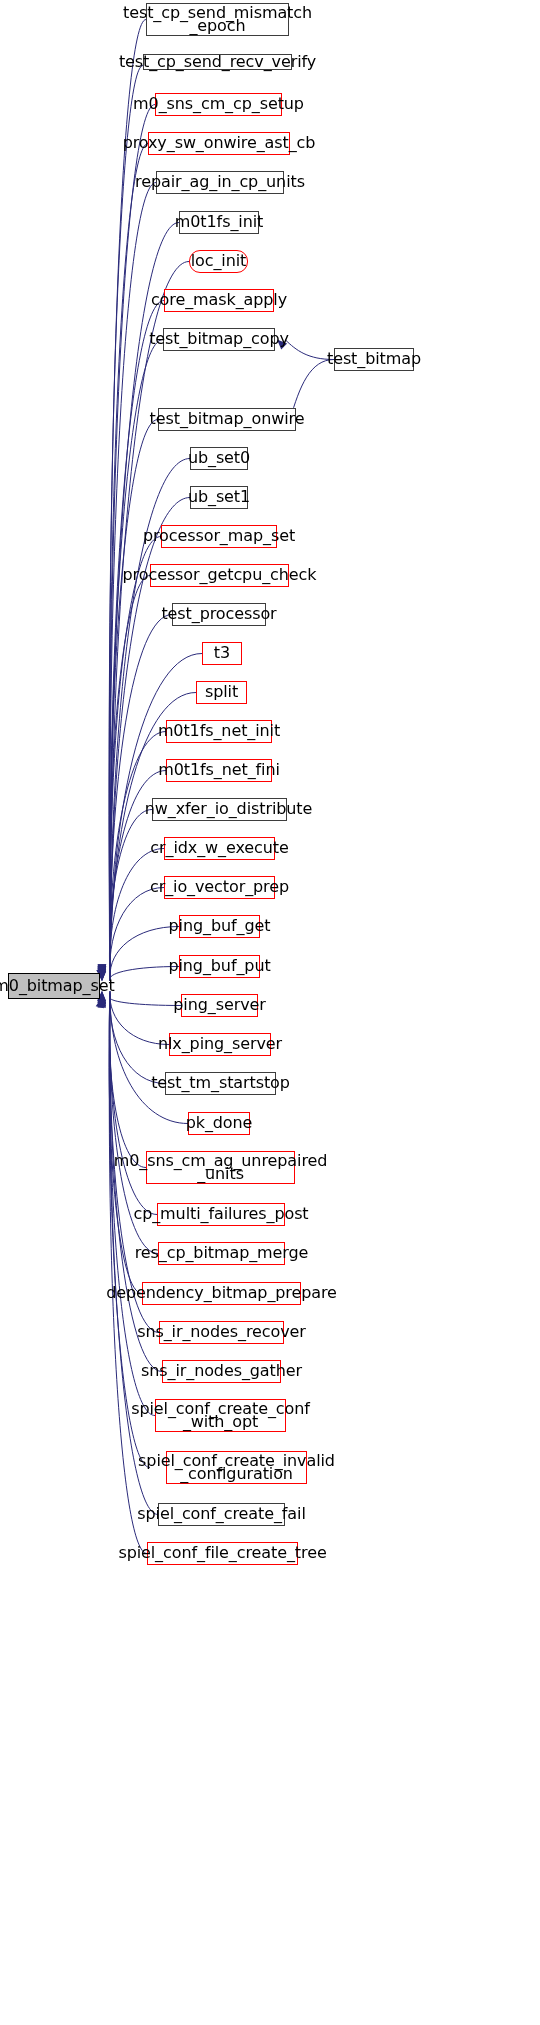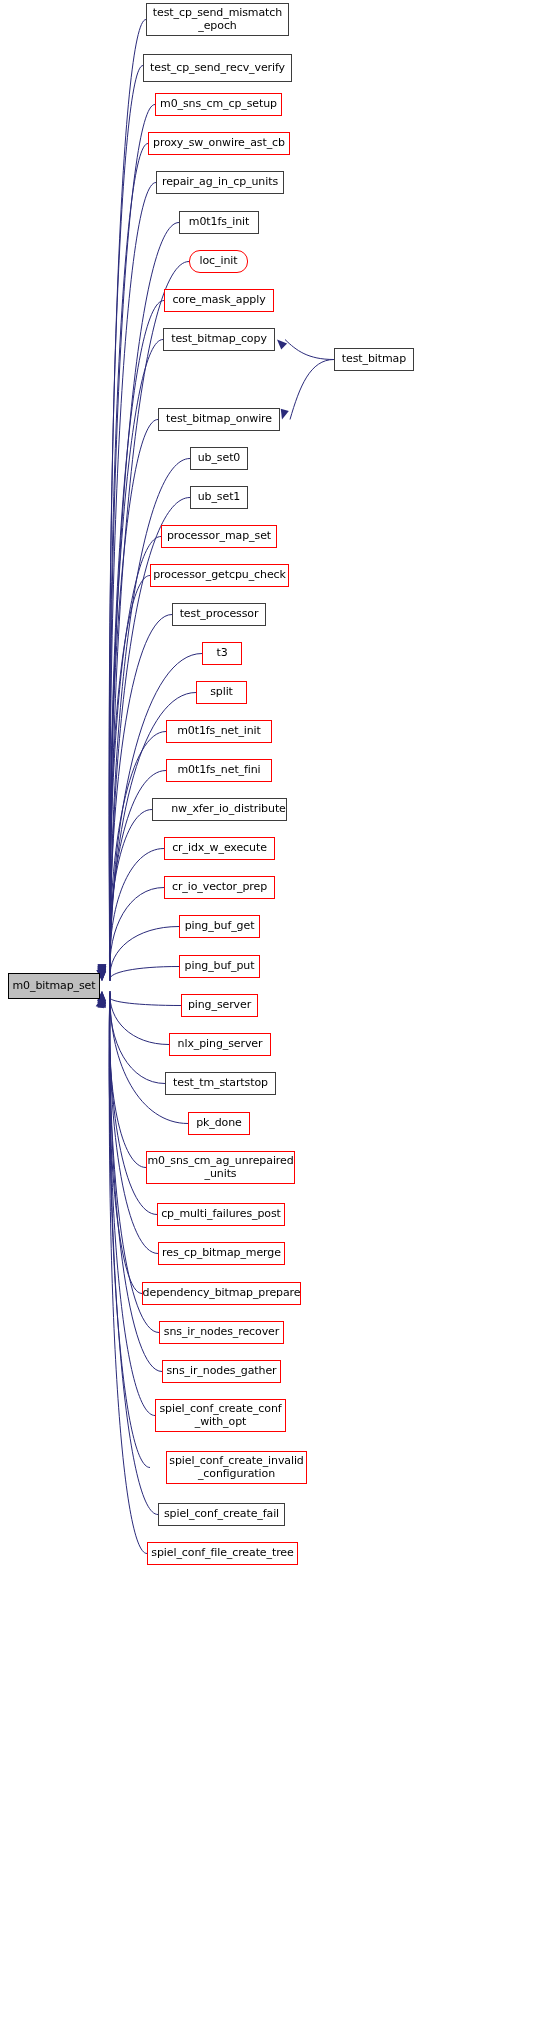--- a/index.html
+++ b/index.html
@@ -10,21 +10,21 @@
   #graph{position:absolute;left:0;top:0;width:540px;height:2025px;}
   #edges{position:absolute;left:0;top:0;width:540px;height:2025px;pointer-events:none;}
   .node{
     position:absolute;
     box-sizing:border-box;
     display:flex;
     align-items:center;
     justify-content:center;
     text-align:center;
     background:#ffffff;
-    font-size:11px;
+    font-size:16px;
     line-height:12.5px;
     color:#000000;
     letter-spacing:-0.1px;
     white-space:pre-line;
     padding:0 3px;
   }
   .node.black{border:1.3px solid #3d3d3d;}
   .node.red{border:1.3px solid #ff0000;}
   .node.current{
     border:1.3px solid #000000;
@@ -114,29 +114,29 @@
       <path d="M147,1553.5 C121.7,1553.5 105.6,1301.8375 110,994.25" fill="none" stroke="#2a2a7a" stroke-width="1"></path>
       <path d="M0,0 L-10,-4.2 L-10,4.2 Z" fill="#2a2a7a" transform="translate(102,994.25) rotate(-89.18044707219221)"></path>
       <path d="M334,359.5 C307.9,359.5 296.3,350.5 285,339.5" fill="none" stroke="#2a2a7a" stroke-width="1"></path>
       <path d="M0,0 L-10,-4.2 L-10,4.2 Z" fill="#2a2a7a" transform="translate(277,339.5) rotate(-135.770748745392)"></path>
       <path d="M334,359.5 C310.15,359.5 299.55,386.5 290,419.5" fill="none" stroke="#2a2a7a" stroke-width="1"></path>
       <path d="M0,0 L-10,-4.2 L-10,4.2 Z" fill="#2a2a7a" transform="translate(282,419.5) rotate(106.14012291041782)"></path>
     </svg>
 <div class="node current" style="left: 8px; top: 973px; width: 92px; height: 26px;"><span>m0_bitmap_set</span></div>
     <div class="node black" style="left: 146px; top: 3px; width: 143px; height: 33px;"><span>test_cp_send_mismatch
 _epoch</span></div>
-    <div class="node black" style="left: 143px; top: 54px; width: 149px; height: 28px;"><span>test_cp_send_recv_verify</span></div>
+    <div class="node black" style="left: 143px; top: 54px; width: 149px; height: 16px;"><span>test_cp_send_recv_verify</span></div>
     <div class="node red" style="left: 155px; top: 93px; width: 127px; height: 23px;"><span>m0_sns_cm_cp_setup</span></div>
     <div class="node red" style="left: 148px; top: 132px; width: 142px; height: 23px;"><span>proxy_sw_onwire_ast_cb</span></div>
     <div class="node black" style="left: 156px; top: 171px; width: 128px; height: 23px;"><span>repair_ag_in_cp_units</span></div>
     <div class="node black" style="left: 179px; top: 211px; width: 80px; height: 23px;"><span>m0t1fs_init</span></div>
     <div class="node red" style="left: 189px; top: 250px; width: 59px; height: 23px; border-radius: 11px;"><span>loc_init</span></div>
     <div class="node red" style="left: 164px; top: 289px; width: 110px; height: 23px;"><span>core_mask_apply</span></div>
     <div class="node black" style="left: 163px; top: 328px; width: 112px; height: 23px;"><span>test_bitmap_copy</span></div>
-    <div class="node black" style="left: 158px; top: 408px; width: 122px; height: 23px;"><span>test_bitmap_onwire</span></div>
+    <div class="node black" style="left: 158px; top: 408px; width: 138px; height: 23px;"><span>test_bitmap_onwire</span></div>
     <div class="node black" style="left: 190px; top: 447px; width: 58px; height: 23px;"><span>ub_set0</span></div>
     <div class="node black" style="left: 190px; top: 486px; width: 58px; height: 23px;"><span>ub_set1</span></div>
     <div class="node red" style="left: 161px; top: 525px; width: 116px; height: 23px;"><span>processor_map_set</span></div>
     <div class="node red" style="left: 150px; top: 564px; width: 139px; height: 23px;"><span>processor_getcpu_check</span></div>
     <div class="node black" style="left: 172px; top: 603px; width: 94px; height: 23px;"><span>test_processor</span></div>
     <div class="node red" style="left: 202px; top: 642px; width: 40px; height: 23px;"><span>t3</span></div>
     <div class="node red" style="left: 196px; top: 681px; width: 51px; height: 23px;"><span>split</span></div>
     <div class="node red" style="left: 166px; top: 720px; width: 106px; height: 23px;"><span>m0t1fs_net_init</span></div>
     <div class="node red" style="left: 166px; top: 759px; width: 106px; height: 23px;"><span>m0t1fs_net_fini</span></div>
     <div class="node black" style="left: 152px; top: 798px; width: 135px; height: 23px; padding-left: 21px;"><span>nw_xfer_io_distribute</span></div>

